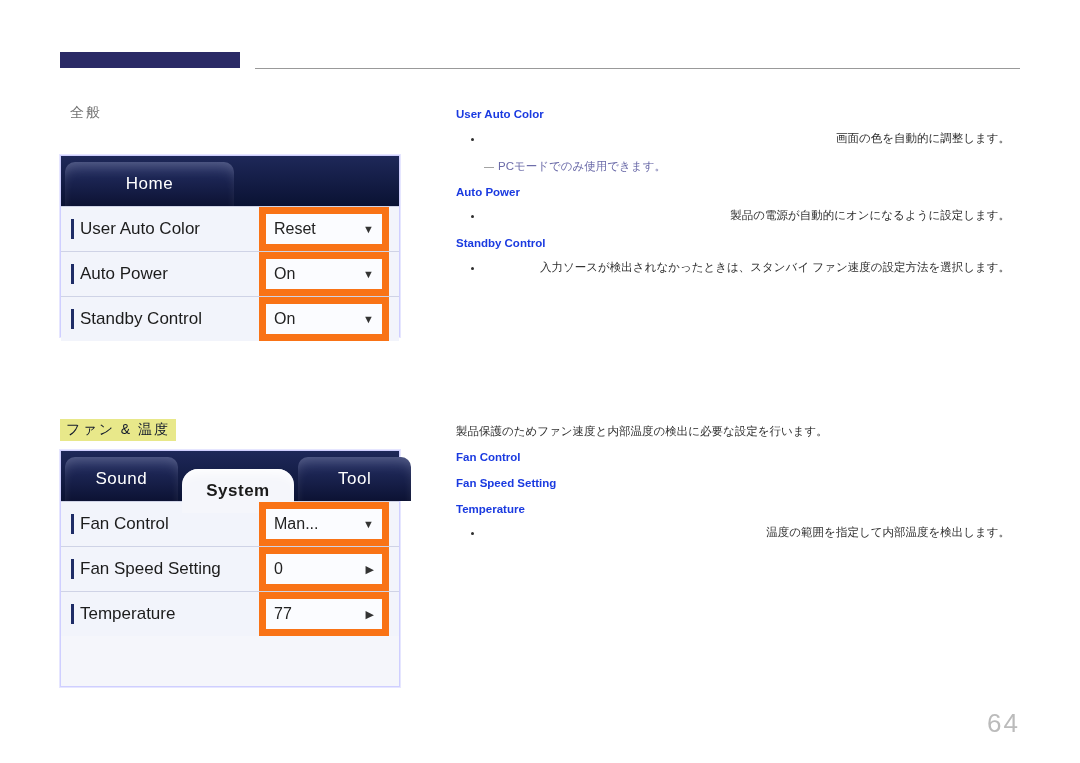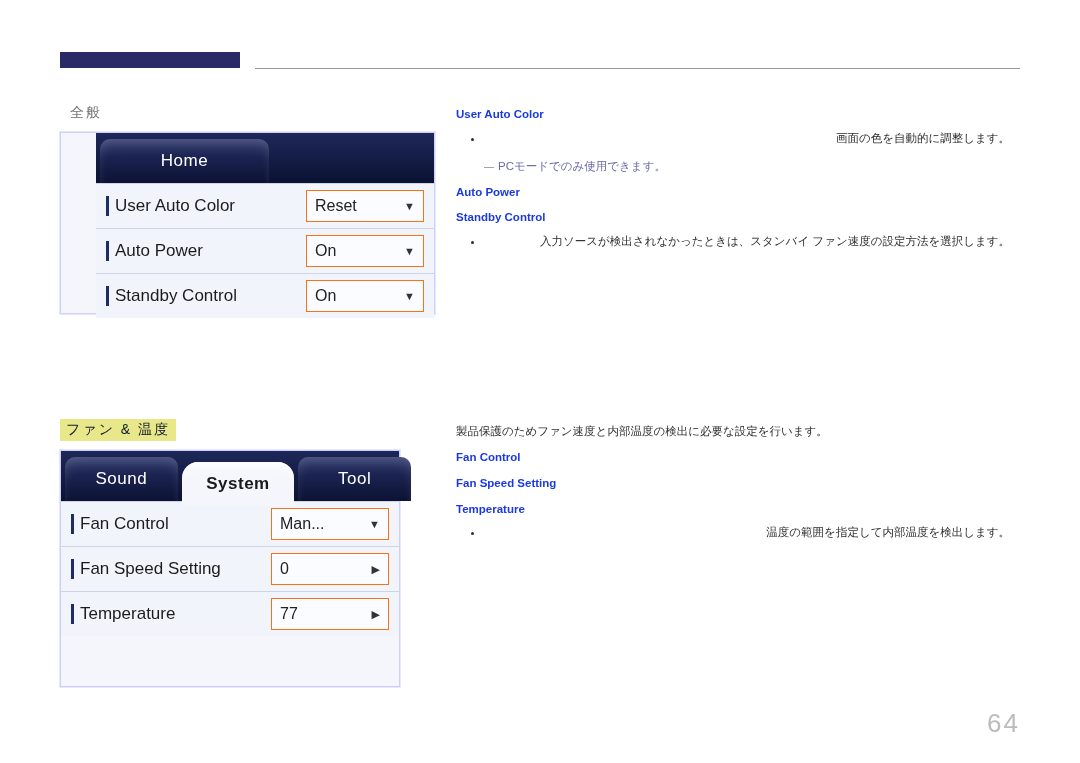--- a/index.html
+++ b/index.html
@@ -39,21 +39,21 @@
   .section-title.second { left: 60px; top: 419px; }
   
   .panel {
     position: absolute;
     left: 60px;
     width: 338px;
     border: 1px solid #cfcfff;
     box-shadow: 0 0 0 1px #e6e6ff;
     background: #f5f6fb;
   }
-  .panel1 { top: 132px; height: 180px; padding-left: 35px; }
+  .panel1 { top: 155px; height: 180px; }
   .panel2 { top: 450px; height: 235px; }
   .panel .tabs {
     display: flex;
     background: linear-gradient(#1e2859, #0a1233);
     height: 50px;
   }
   .panel .tab {
     flex: 0 0 auto;
     color: #fff;
     font-size: 17px;
@@ -64,21 +64,21 @@
   }
   .panel1 .tab { width: 50%; }
   .panel2 .tab { width: 33.33%; }
   .panel .tab.active-left,
   .panel .tab.active-mid {
     background: #f5f6fb;
     color: #1a1a1a;
     font-weight: bold;
     border-top-left-radius: 16px;
     border-top-right-radius: 16px;
-    margin-top: 11px;
+    margin-top: 18px;
     height: 44px;
     box-shadow: inset 0 12px 12px -8px #fff;
   }
   .panel .tab.dark {
     background: linear-gradient(#253066, #0c1233);
     border-radius: 10px 10px 0 0;
     margin: 6px 4px 0 4px;
     height: 44px;
     box-shadow: inset 0 10px 14px -6px rgba(255,255,255,0.25);
   }
@@ -99,21 +99,21 @@
     margin-right: 6px;
   }
   .option-row .label {
     flex: 1;
     font-size: 17px;
     color: #1c1c1c;
   }
   .option-row .value-box {
     width: 100px;
     height: 30px;
-    border: 1px solid #f97316;
+    border: 7px solid #f97316;
     background: #fbfcff;
     display: flex;
     align-items: center;
     justify-content: space-between;
     padding: 0 8px;
     font-size: 16px;
     color: #222;
   }
   .option-row .chev {
     font-size: 11px;
@@ -185,20 +185,23 @@
   </div>
 </div>
 
 <div class="desc desc1">
   <div class="hd">User Auto Color</div>
   <ul>
       <li>画面の色を自動的に調整します。</li>
     </ul>
   <div class="sub dash">PCモードでのみ使用できます。</div>
   <div class="hd">Auto Power</div>
+  <ul>
+      <li>製品の電源が自動的にオンになるように設定します。</li>
+    </ul>
   <div class="hd">Standby Control</div>
   <ul>
       <li>入力ソースが検出されなかったときは、スタンバイ ファン速度の設定方法を選択します。</li>
     </ul>
 </div>
 
 <div class="section-title second">ファン &amp; 温度</div>
 
 <div class="panel panel2">
   <div class="tabs">

